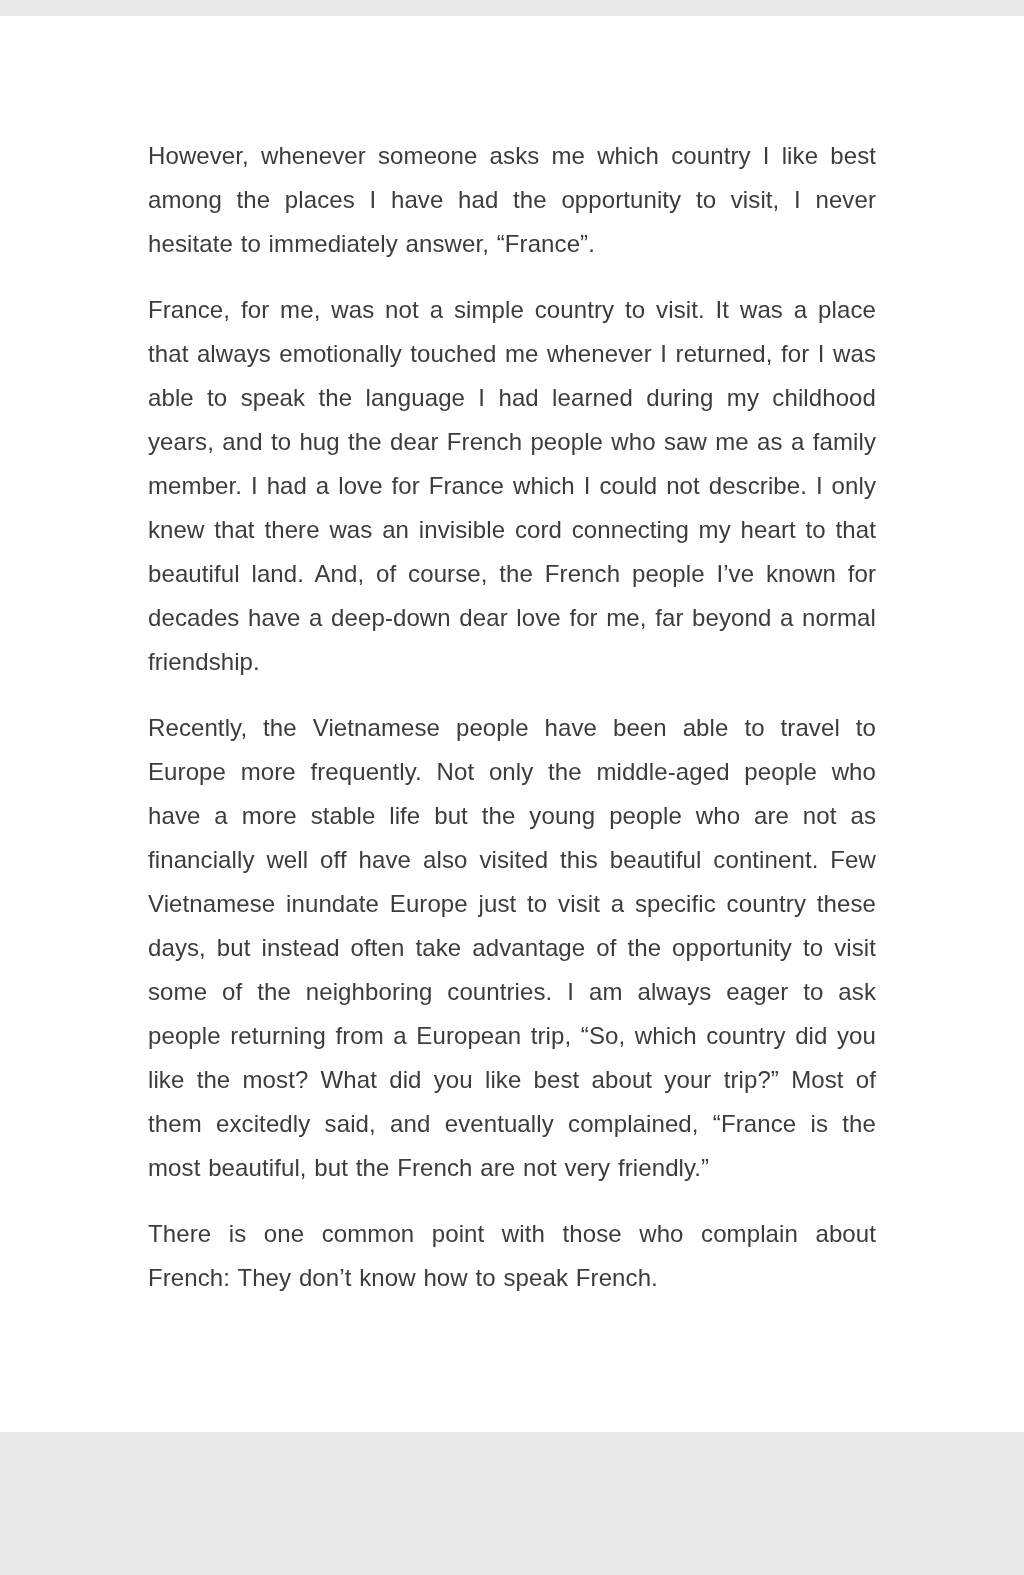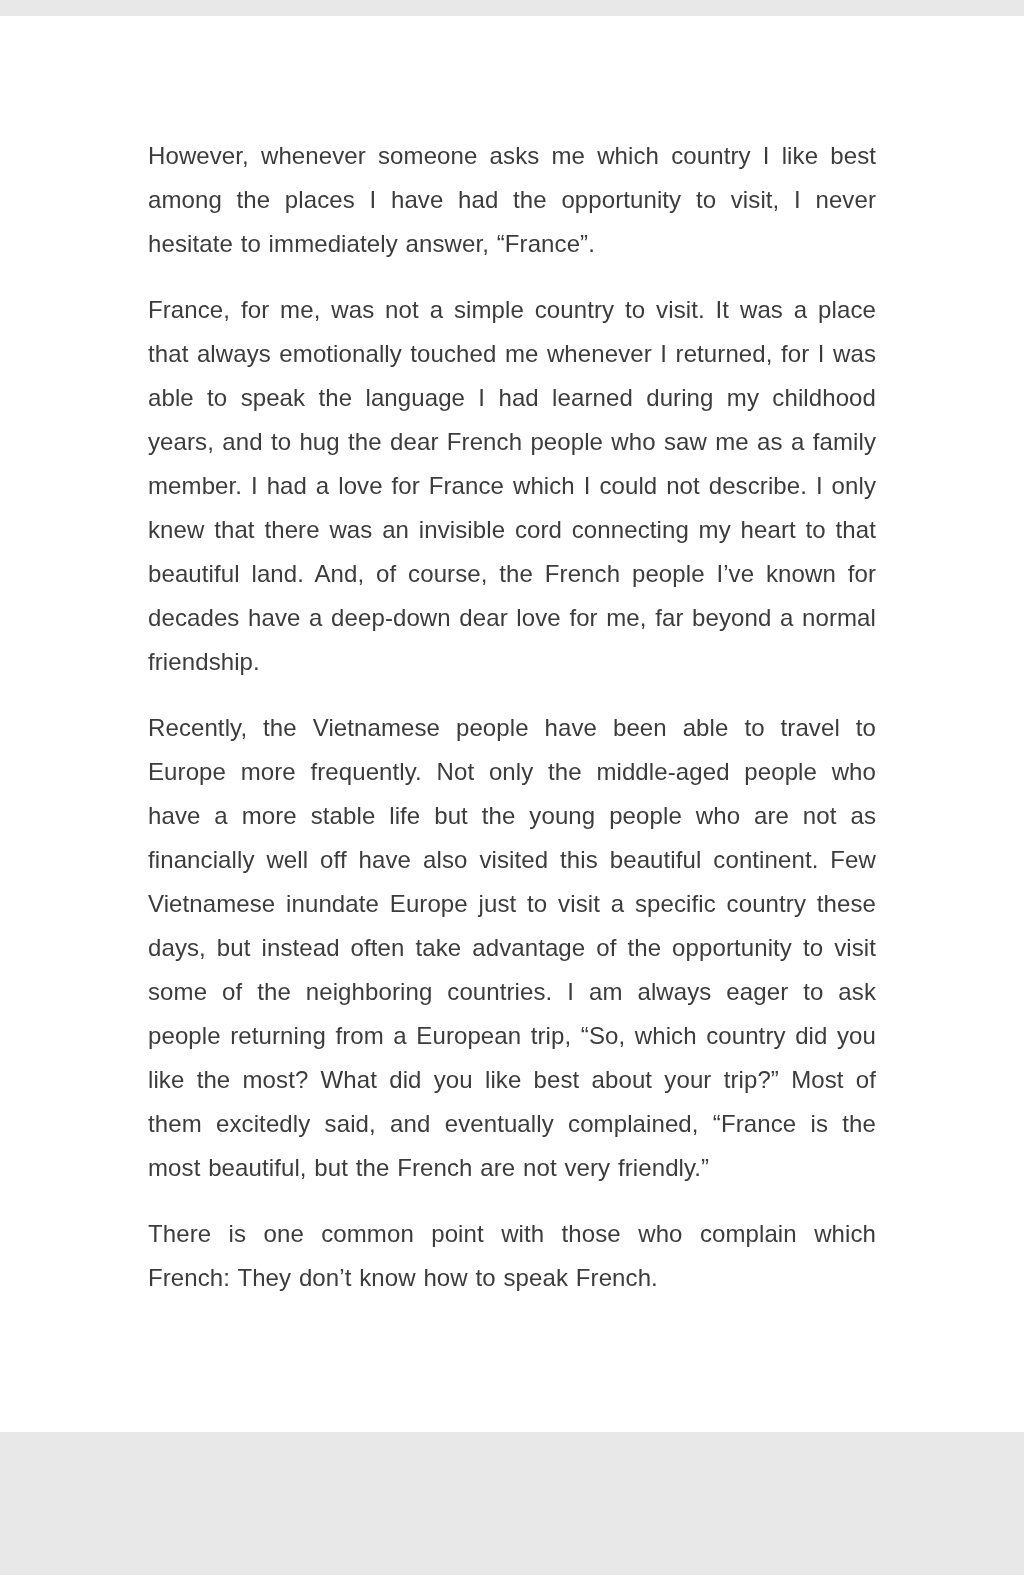--- a/index.html
+++ b/index.html
@@ -61,21 +61,21 @@
 </style>
 </head>
 <body>
 
 <div class="page">
 
   <div class="content">
     <p>However, whenever someone asks me which country I like best among the places I have had the opportunity to visit, I never hesitate to immediately answer, “France”.</p>
     <p>France, for me, was not a simple country to visit. It was a place that always emotionally touched me whenever I returned, for I was able to speak the language I had learned during my childhood years, and to hug the dear French people who saw me as a family member. I had a love for France which I could not describe. I only knew that there was an invisible cord connecting my heart to that beautiful land. And, of course, the French people I’ve known for decades have a deep-down dear love for me, far beyond a normal friendship.</p>
     <p>Recently, the Vietnamese people have been able to travel to Europe more frequently. Not only the middle-aged people who have a more stable life but the young people who are not as financially well off have also visited this beautiful continent. Few Vietnamese inundate Europe just to visit a specific country these days, but instead often take advantage of the opportunity to visit some of the neighboring countries. I am always eager to ask people returning from a European trip, “So, which country did you like the most? What did you like best about your trip?” Most of them excitedly said, and eventually complained, “France is the most beautiful, but the French are not very friendly.”</p>
-    <p>There is one common point with those who complain which French: They don’t know how to speak French.</p>
+    <p>There is one common point with those who complain about French: They don’t know how to speak French.</p>
   </div>
 
   <div class="footer">
     <span class="page-number">6</span>
     <span class="footer-icon">
       <svg viewBox="0 0 24 24" aria-hidden="true">
         <path d="M1.5 16.5 C 7 9, 14 6.5, 22.5 4.5 C 21 7, 19 10, 15.5 12.5 C 11.5 15.3, 6.5 16.3, 1.5 16.5 Z"></path>
       </svg>
     </span>
     <span class="section-label">However</span>

